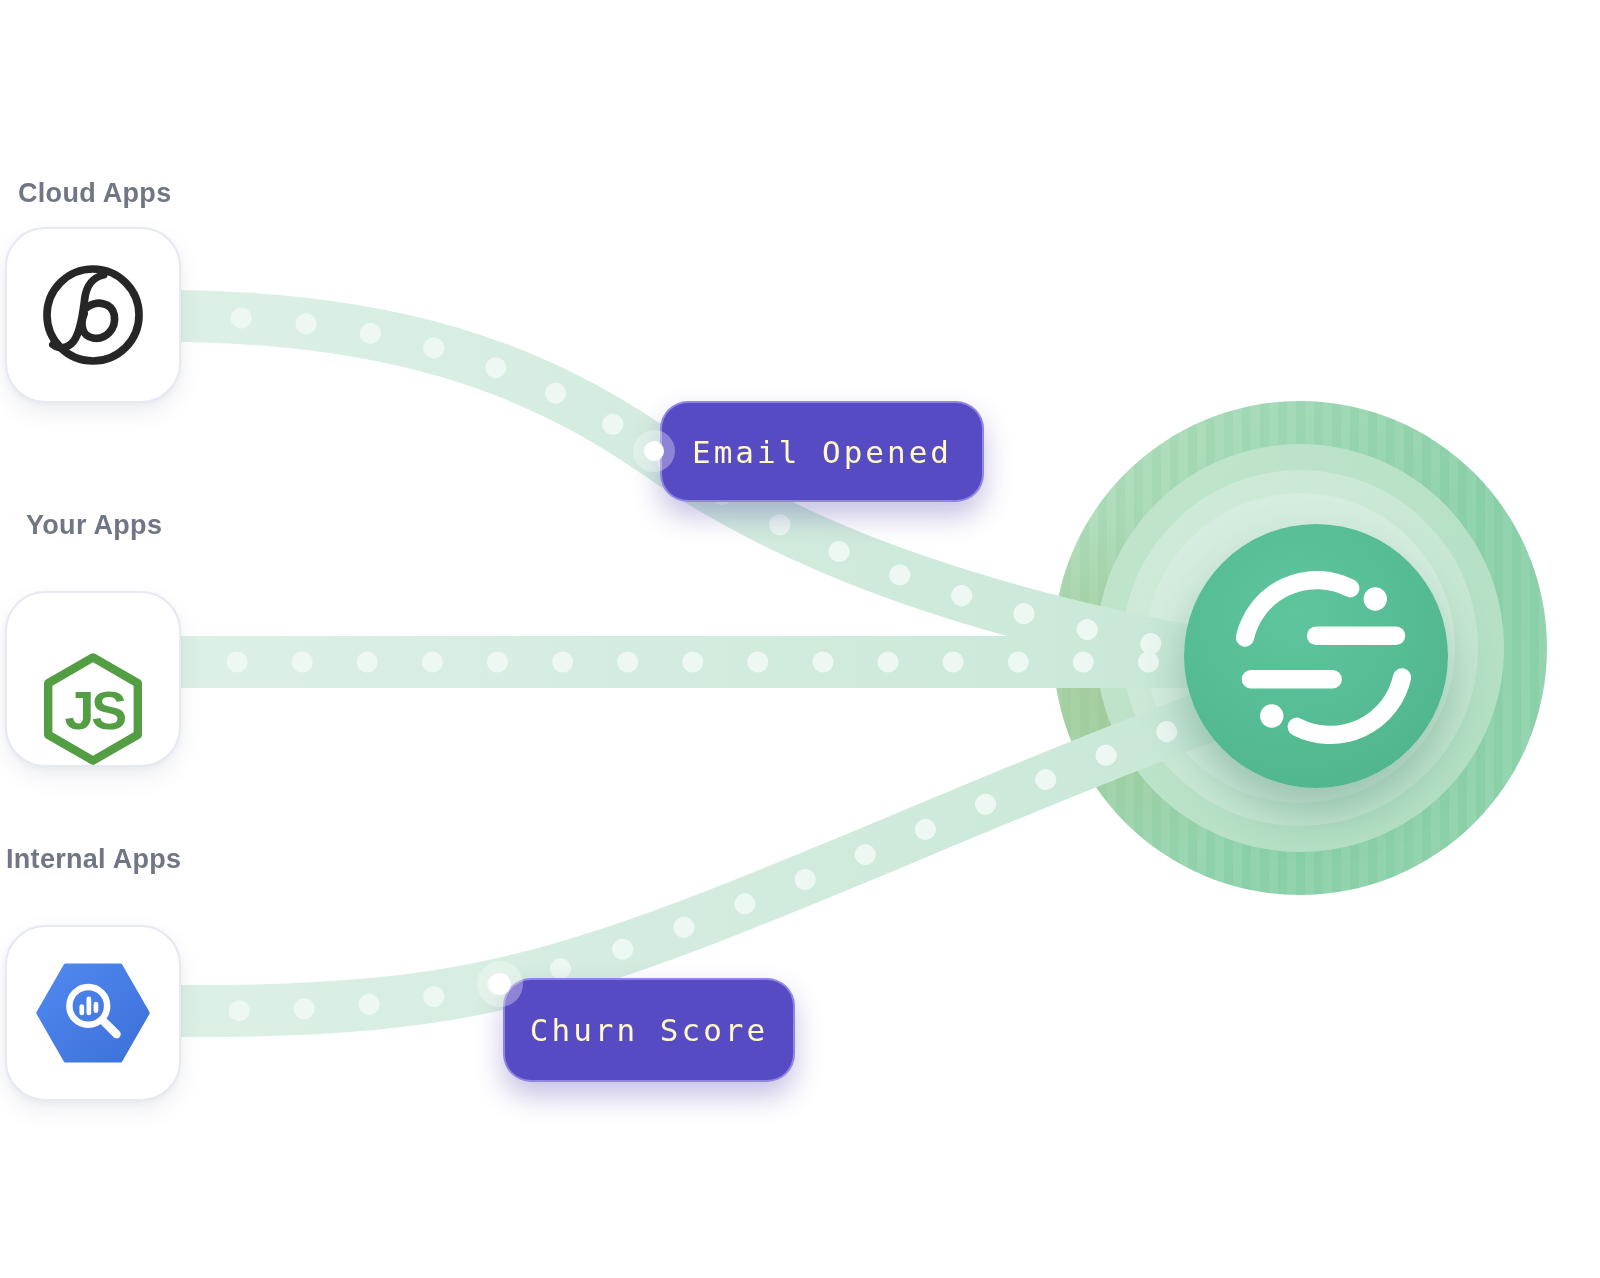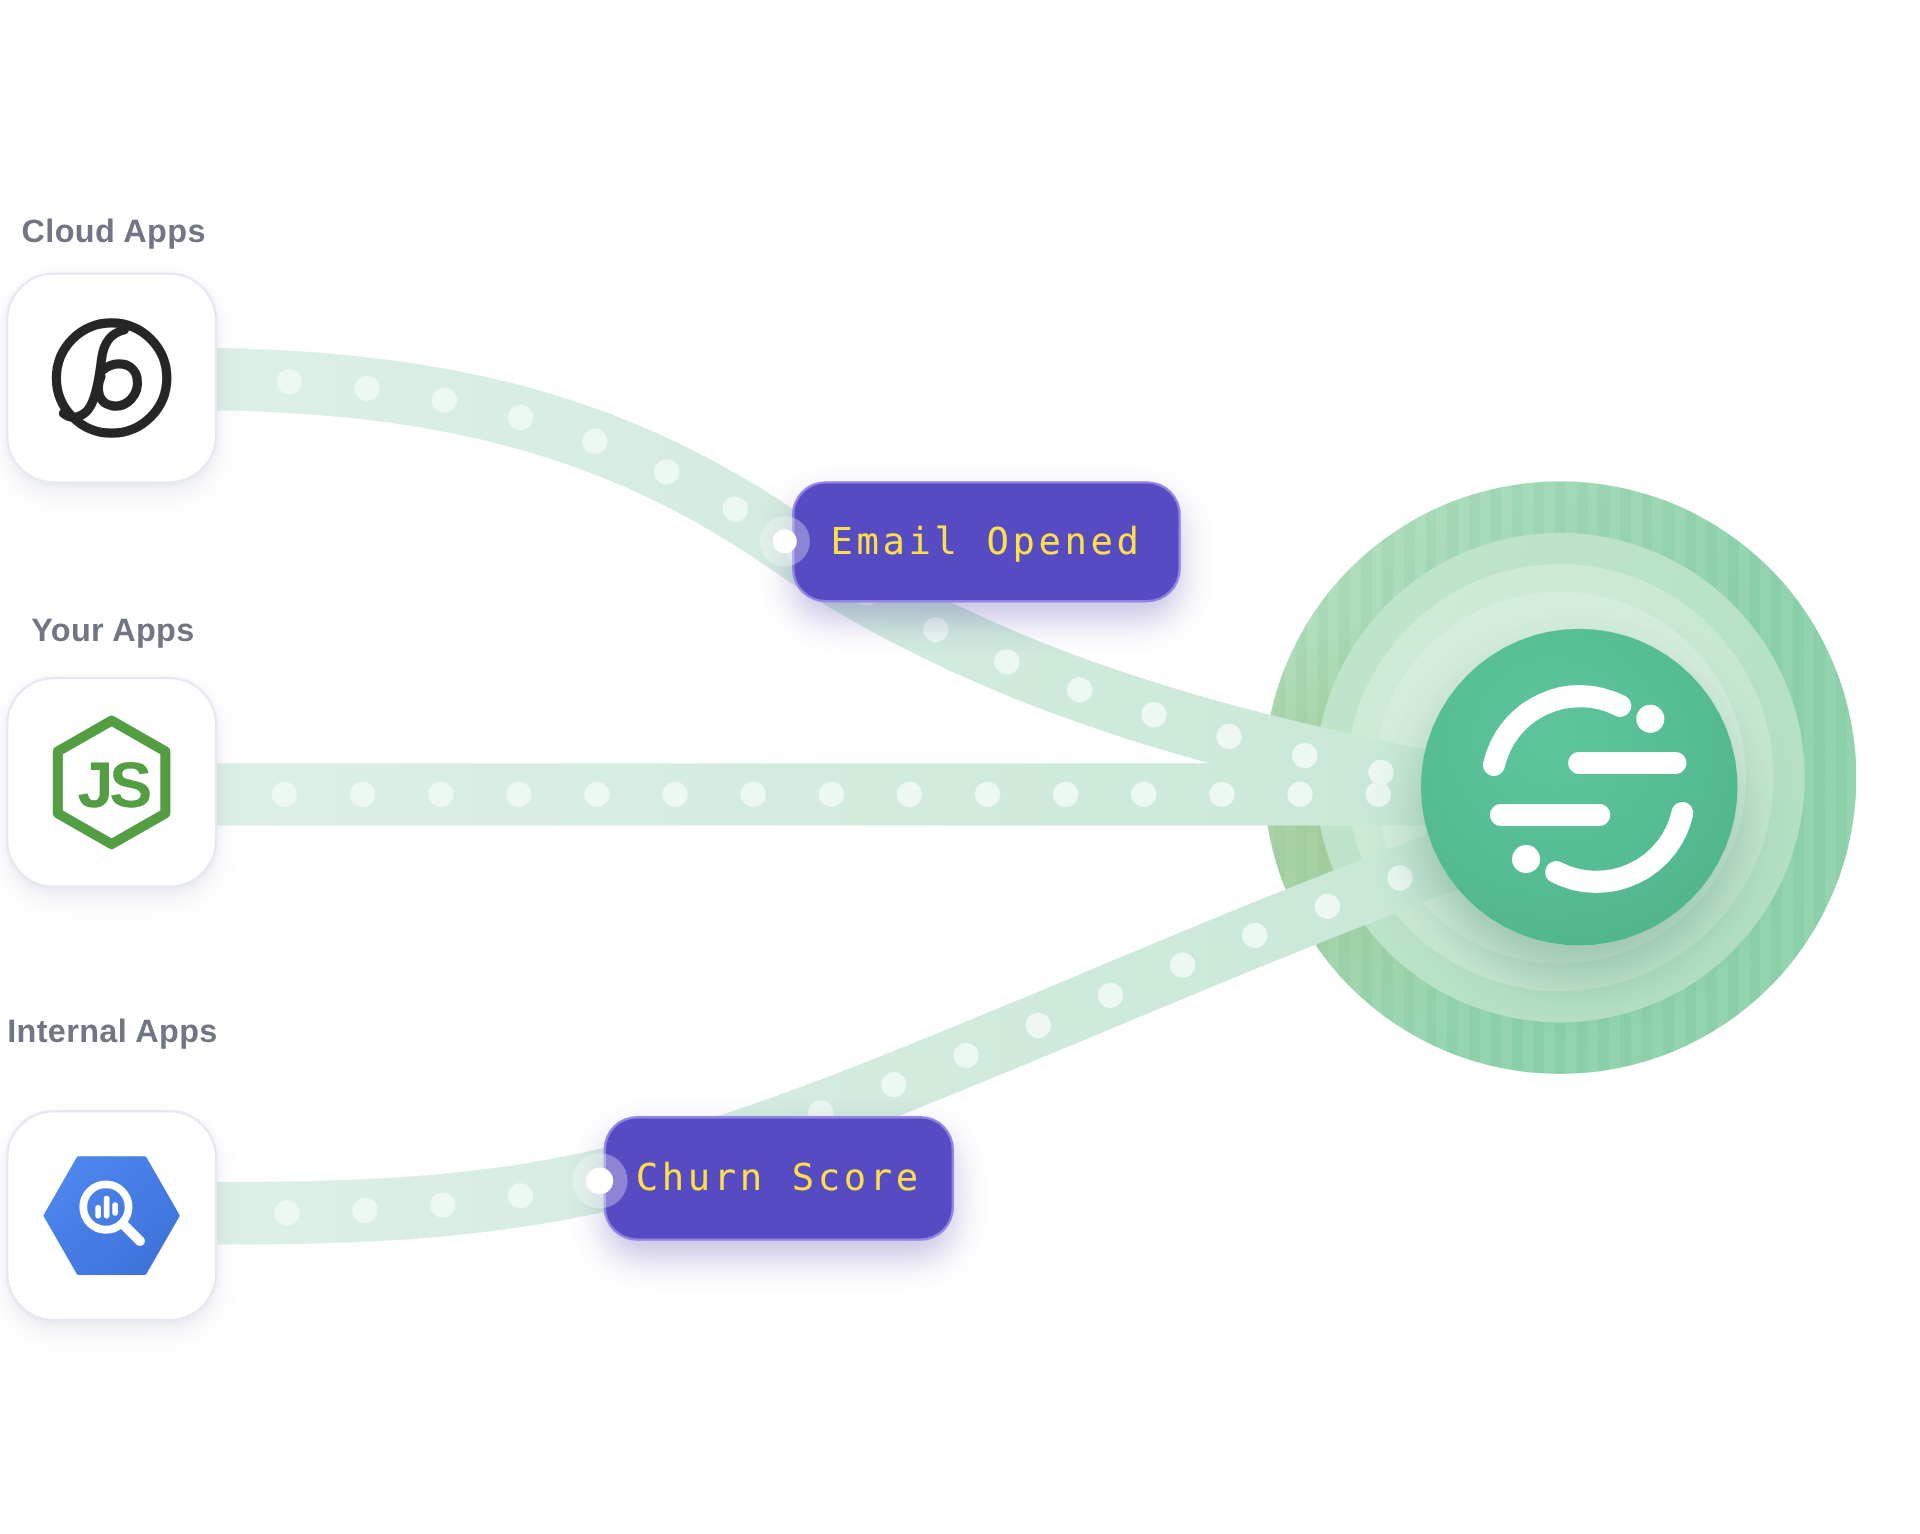--- a/index.html
+++ b/index.html
@@ -42,43 +42,43 @@
   #paths-svg { position:absolute; left:0; top:0; z-index:2; }
 
   
   .app-card {
     position:absolute; width:172px; height:172px; background:#ffffff;
     border:2px solid #e6e9f2; border-radius:40px; z-index:5;
     box-shadow: 0 10px 22px rgba(84,96,135,0.10), 0 2px 5px rgba(84,96,135,0.06);
     display:flex; align-items:center; justify-content:center;
   }
   #card-braze    { left:5px; top:227px; }
-  #card-nodejs   { left:5px; top:564px; }
+  #card-nodejs   { left:5px; top:591px;align-items:flex-end; }
   #card-bigquery { left:5px; top:925px; }
   .app-card svg { overflow:visible; }
 
   .group-label {
     position:absolute; z-index:5; font-size:27px; font-weight:600;
     color:rgba(92,99,114,0.88); letter-spacing:0.3px;
   }
   #label-cloud    { left:18px; top:178px; }
   #label-your     { left:26px; top:510px; }
   #label-internal { left:6px;  top:844px; }
 
   
   .event-pill {
     position:absolute; z-index:6; background:#574bc3;
     border:2px solid rgba(151,140,232,0.90); border-radius:28px;
     box-shadow: 0 14px 28px rgba(64,50,160,0.30);
     display:flex; align-items:center; justify-content:center;
-    color:#fde047; font-family:"DejaVu Sans Mono","Liberation Mono",monospace;
+    color:#fef9c3; font-family:"DejaVu Sans Mono","Liberation Mono",monospace;
     font-size:31px; letter-spacing:3px; white-space:nowrap;
   }
   #pill-email { left:660px; top:401px; width:320px; height:97px; }
-  #pill-churn { left:503px; top:930px; width:288px; height:100px; }
+  #pill-churn { left:503px; top:978px; width:288px; height:100px; }
 
   .pill-dot-halo { position:absolute; z-index:7; border-radius:50%; background:rgba(255,255,255,0.32); }
   .pill-dot      { position:absolute; z-index:8; border-radius:50%; background:#ffffff; }
   #halo-email { left:633px; top:430px; width:42px; height:42px; }
   #dot-email  { left:644px; top:441px; width:20px; height:20px; }
   #halo-churn { left:477px; top:961px; width:46px; height:46px; }
   #dot-churn  { left:489px; top:973px; width:22px; height:22px; }
 </style>
 </head>
 <body>

